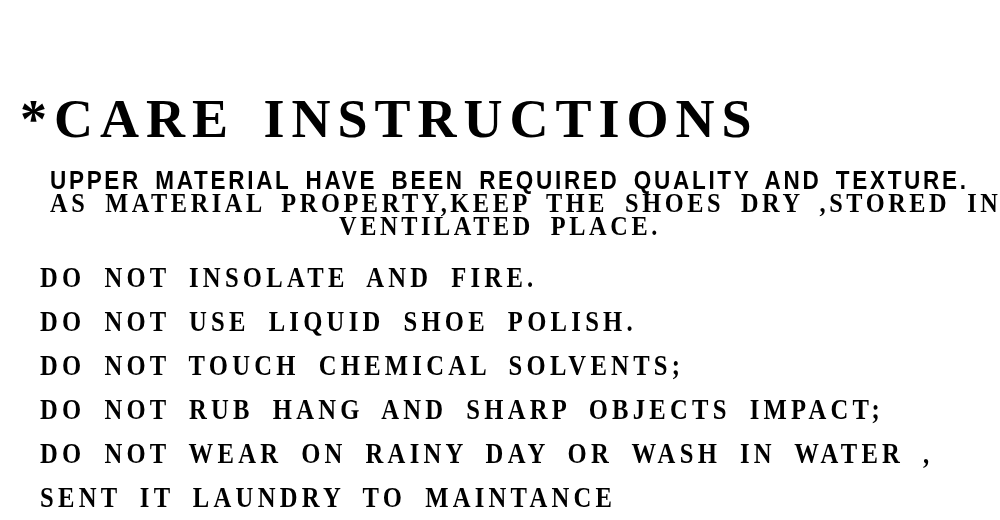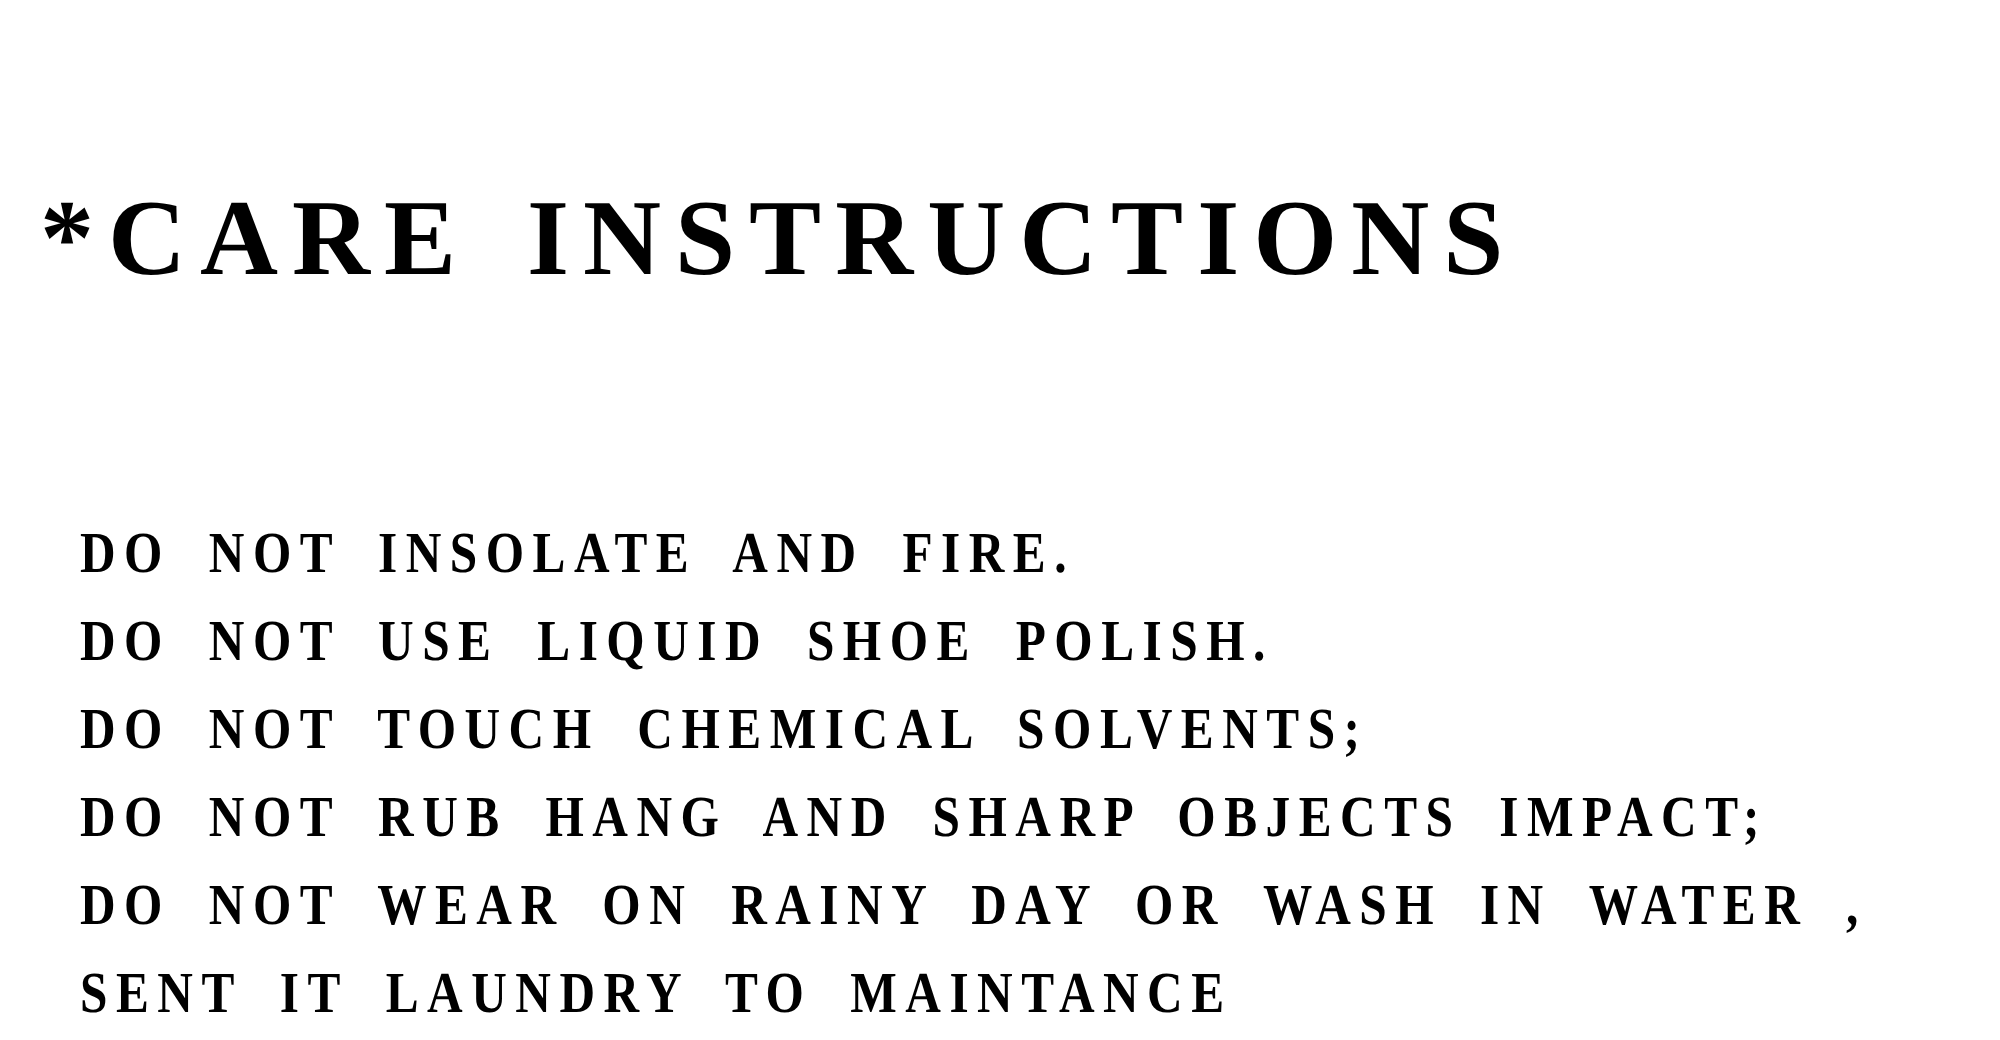--- a/index.html
+++ b/index.html
@@ -77,20 +77,25 @@
     transform-origin: 0 50%;
   }
 </style>
 </head>
 <body>
 
 <div class="label">
 
   <h1 class="title">*CARE INSTRUCTIONS</h1>
 
+  <div class="intro">
+    <div class="intro-line sans">UPPER MATERIAL HAVE BEEN REQUIRED QUALITY AND TEXTURE.</div>
+    <div class="intro-line serif">AS MATERIAL PROPERTY,KEEP THE SHOES DRY ,STORED IN</div>
+    <div class="intro-line serif">VENTILATED PLACE.</div>
+  </div>
 
   <ul class="rules">
     <li>DO NOT INSOLATE AND FIRE.</li>
     <li>DO NOT USE LIQUID SHOE POLISH.</li>
     <li>DO NOT TOUCH CHEMICAL SOLVENTS;</li>
     <li>DO NOT RUB HANG AND SHARP OBJECTS IMPACT;</li>
     <li>DO NOT WEAR ON RAINY DAY OR WASH IN WATER ,</li>
     <li>SENT IT LAUNDRY TO MAINTANCE</li>
   </ul>
 

